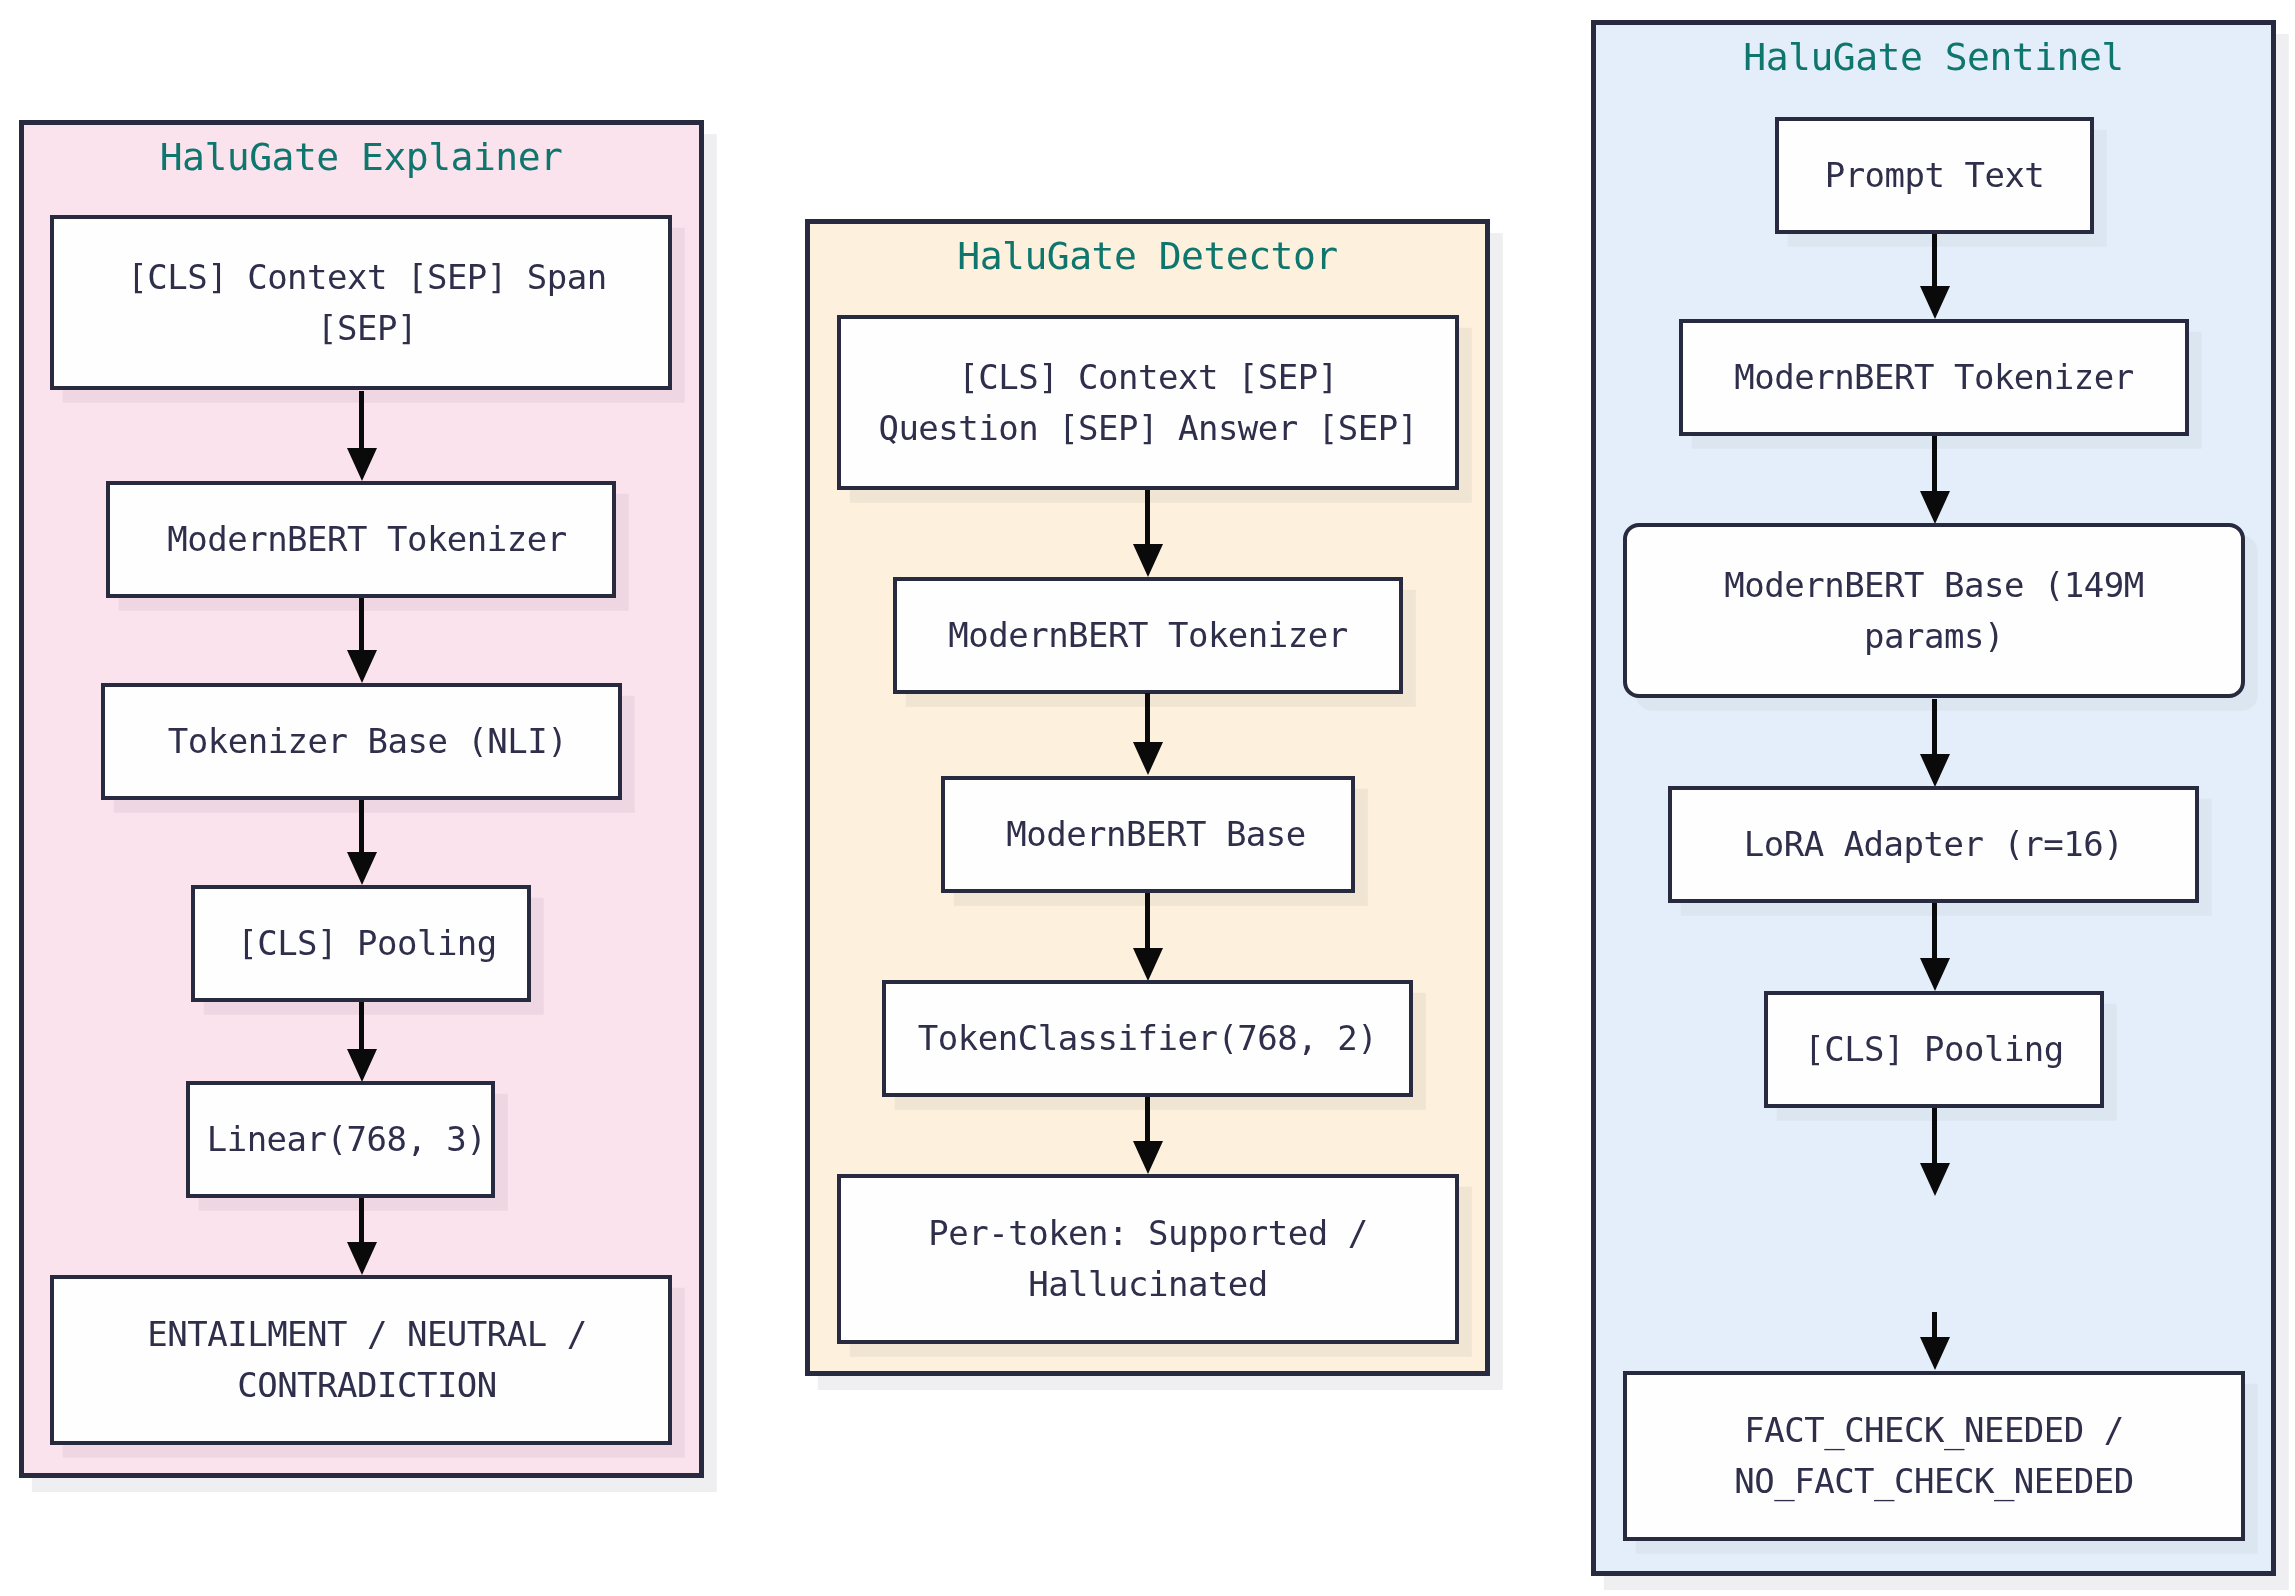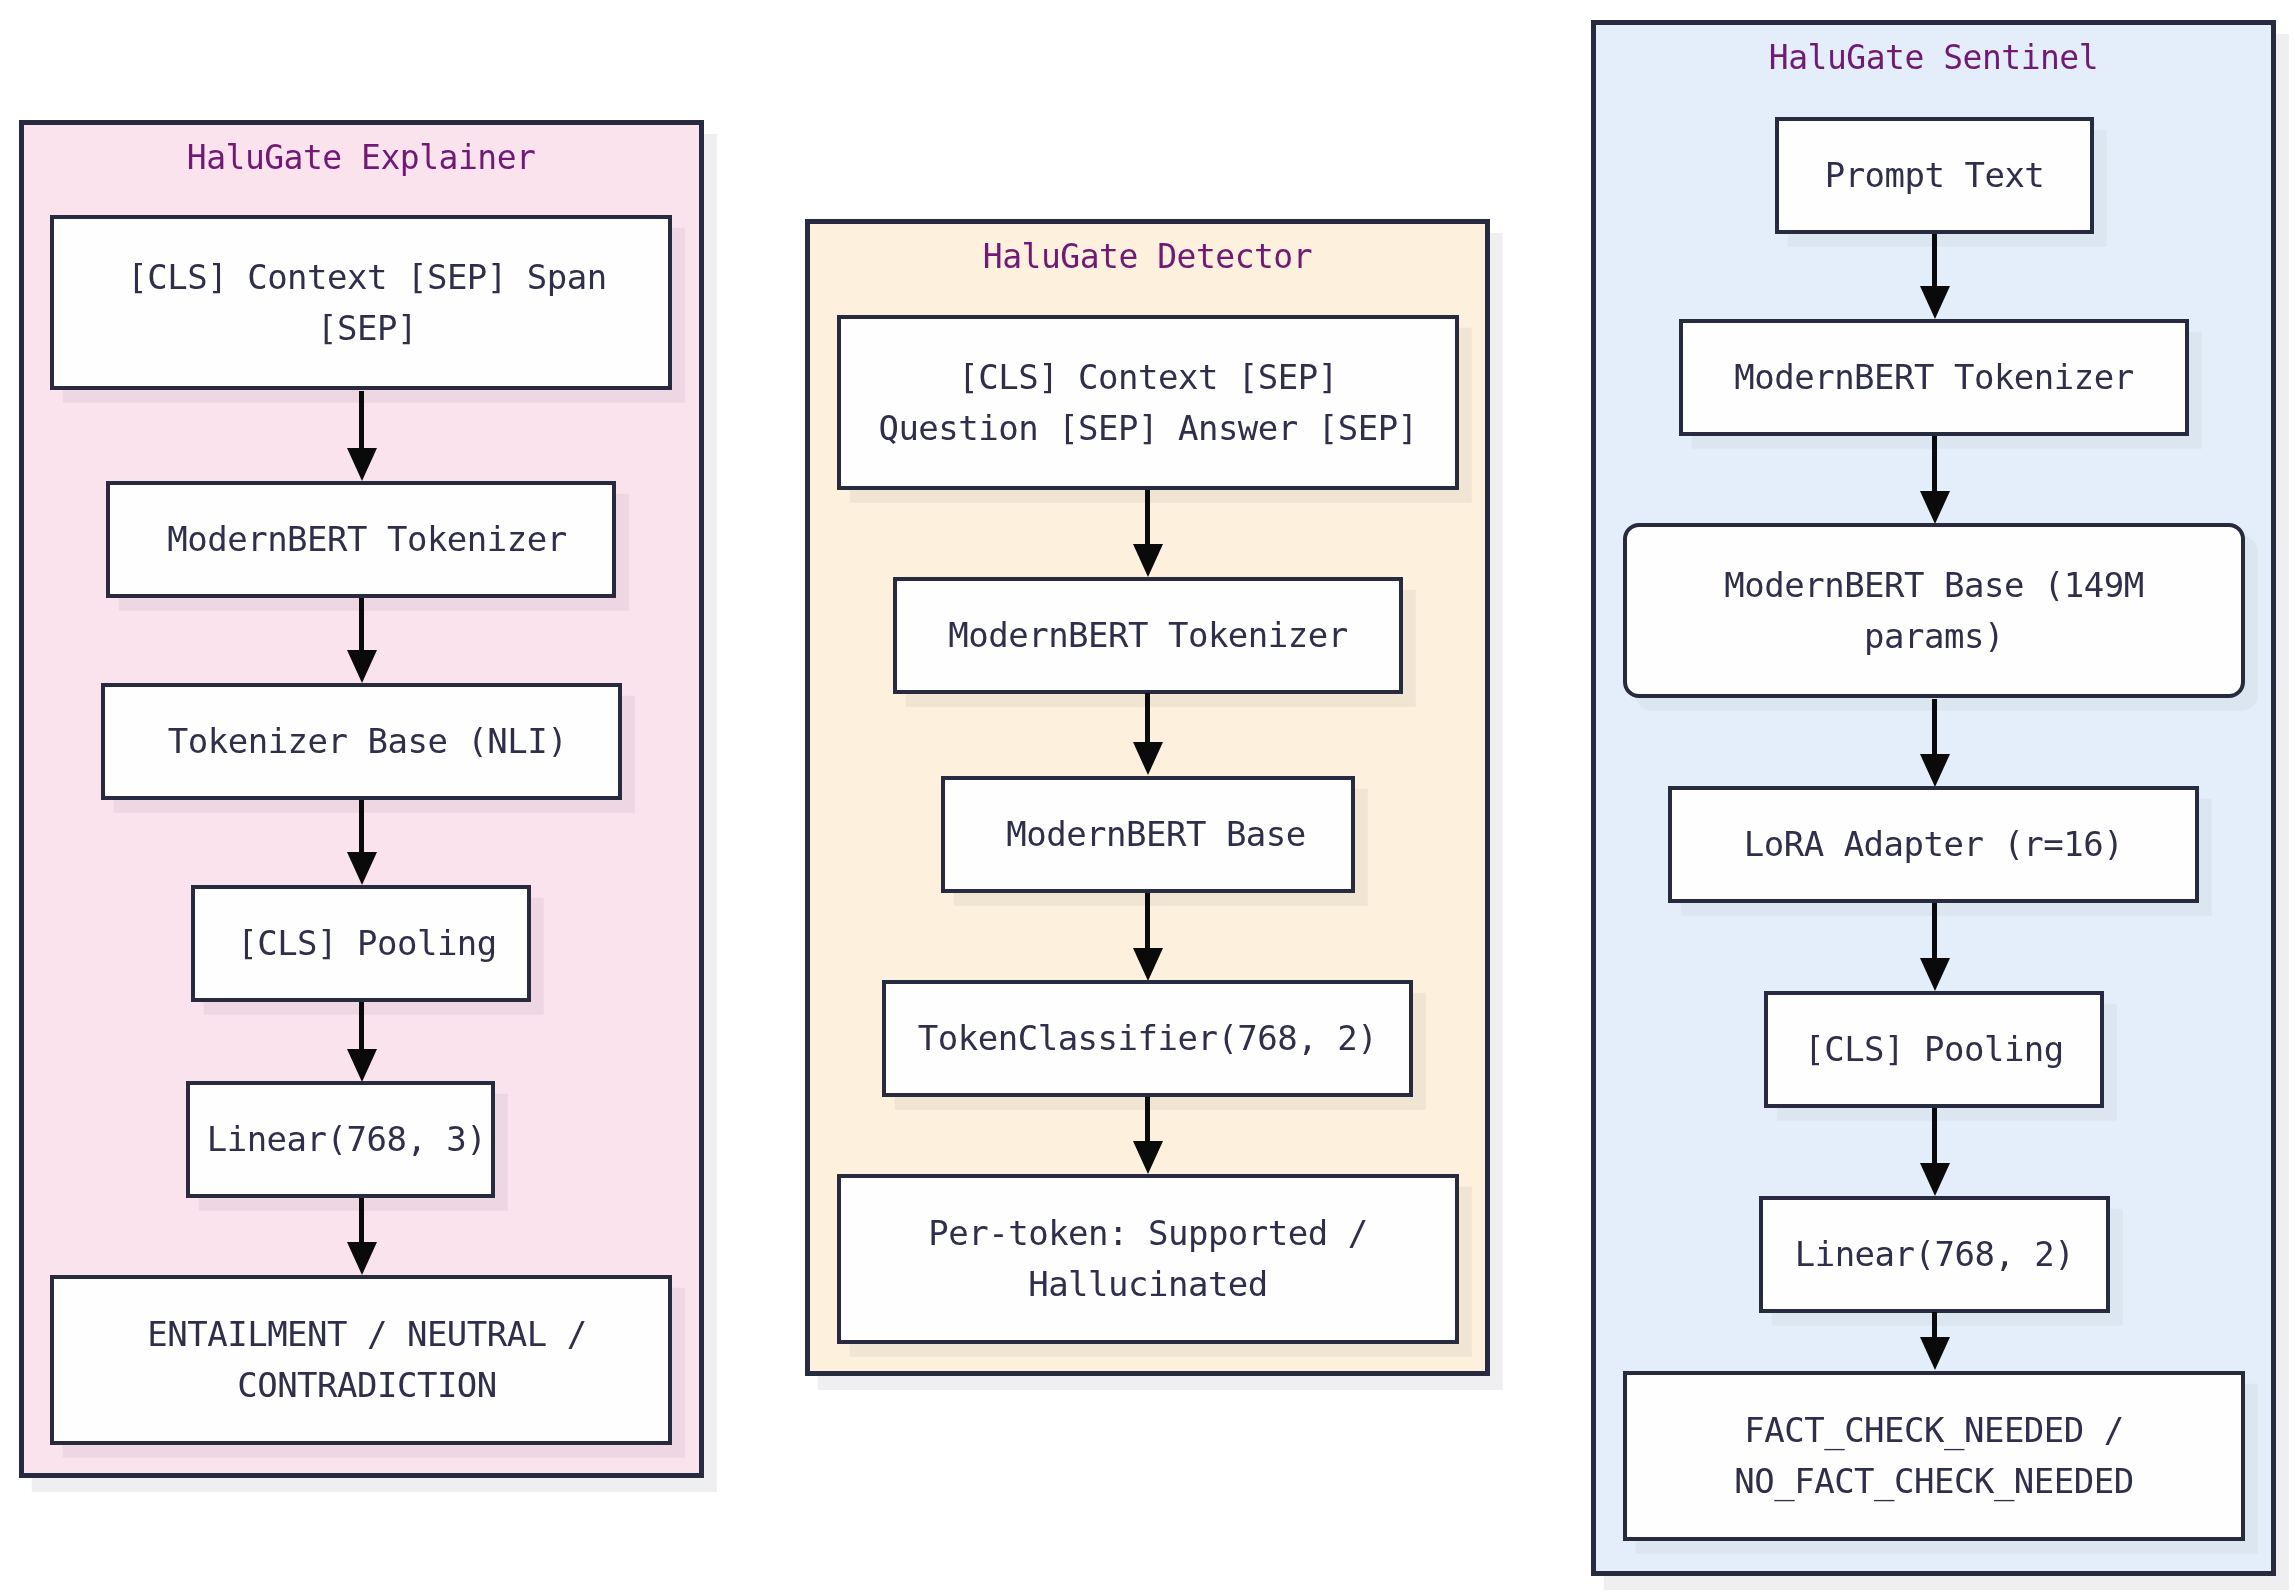--- a/index.html
+++ b/index.html
@@ -25,22 +25,22 @@
     box-shadow: 12.8px 14px 0 0 #efeff1;
   }
   .panel-explainer { left: 18.6px;  top: 120px; width: 685px; height: 1358px; background: #fbe3ed; }
   .panel-detector  { left: 805px; top: 219px; width: 685px; height: 1157px; background: #fdf0dd; }
   .panel-sentinel  { left: 1591px; top: 19.7px;  width: 685px; height: 1556px; background: #e3eefa; }
 
   .panel-title {
     position: absolute;
     left: 0; right: 0;
     text-align: center;
-    color: #701a75;
-    font-size: 33px;
+    color: #0f766e;
+    font-size: 38px;
     line-height: 35px;
     top: 15px;
     letter-spacing: -0.5px;
   }
 
   
   .node {
     position: absolute;
     box-sizing: border-box;
     background: #fefefe;
@@ -203,21 +203,20 @@
   <div class="node shadow-blue s4">LoRA Adapter (r=16)</div>
   <div class="arrow sa4">
       <div class="stem"></div>
       <div class="head"></div>
     </div>
   <div class="node shadow-blue s5">[CLS] Pooling</div>
   <div class="arrow sa5">
       <div class="stem"></div>
       <div class="head"></div>
     </div>
-  <div class="node shadow-blue s6">Linear(768, 2)</div>
   <div class="arrow sa6">
       <div class="stem"></div>
       <div class="head"></div>
     </div>
   <div class="node shadow-blue s7">FACT_CHECK_NEEDED /
 NO_FACT_CHECK_NEEDED</div>
 
 </div>
 
 

